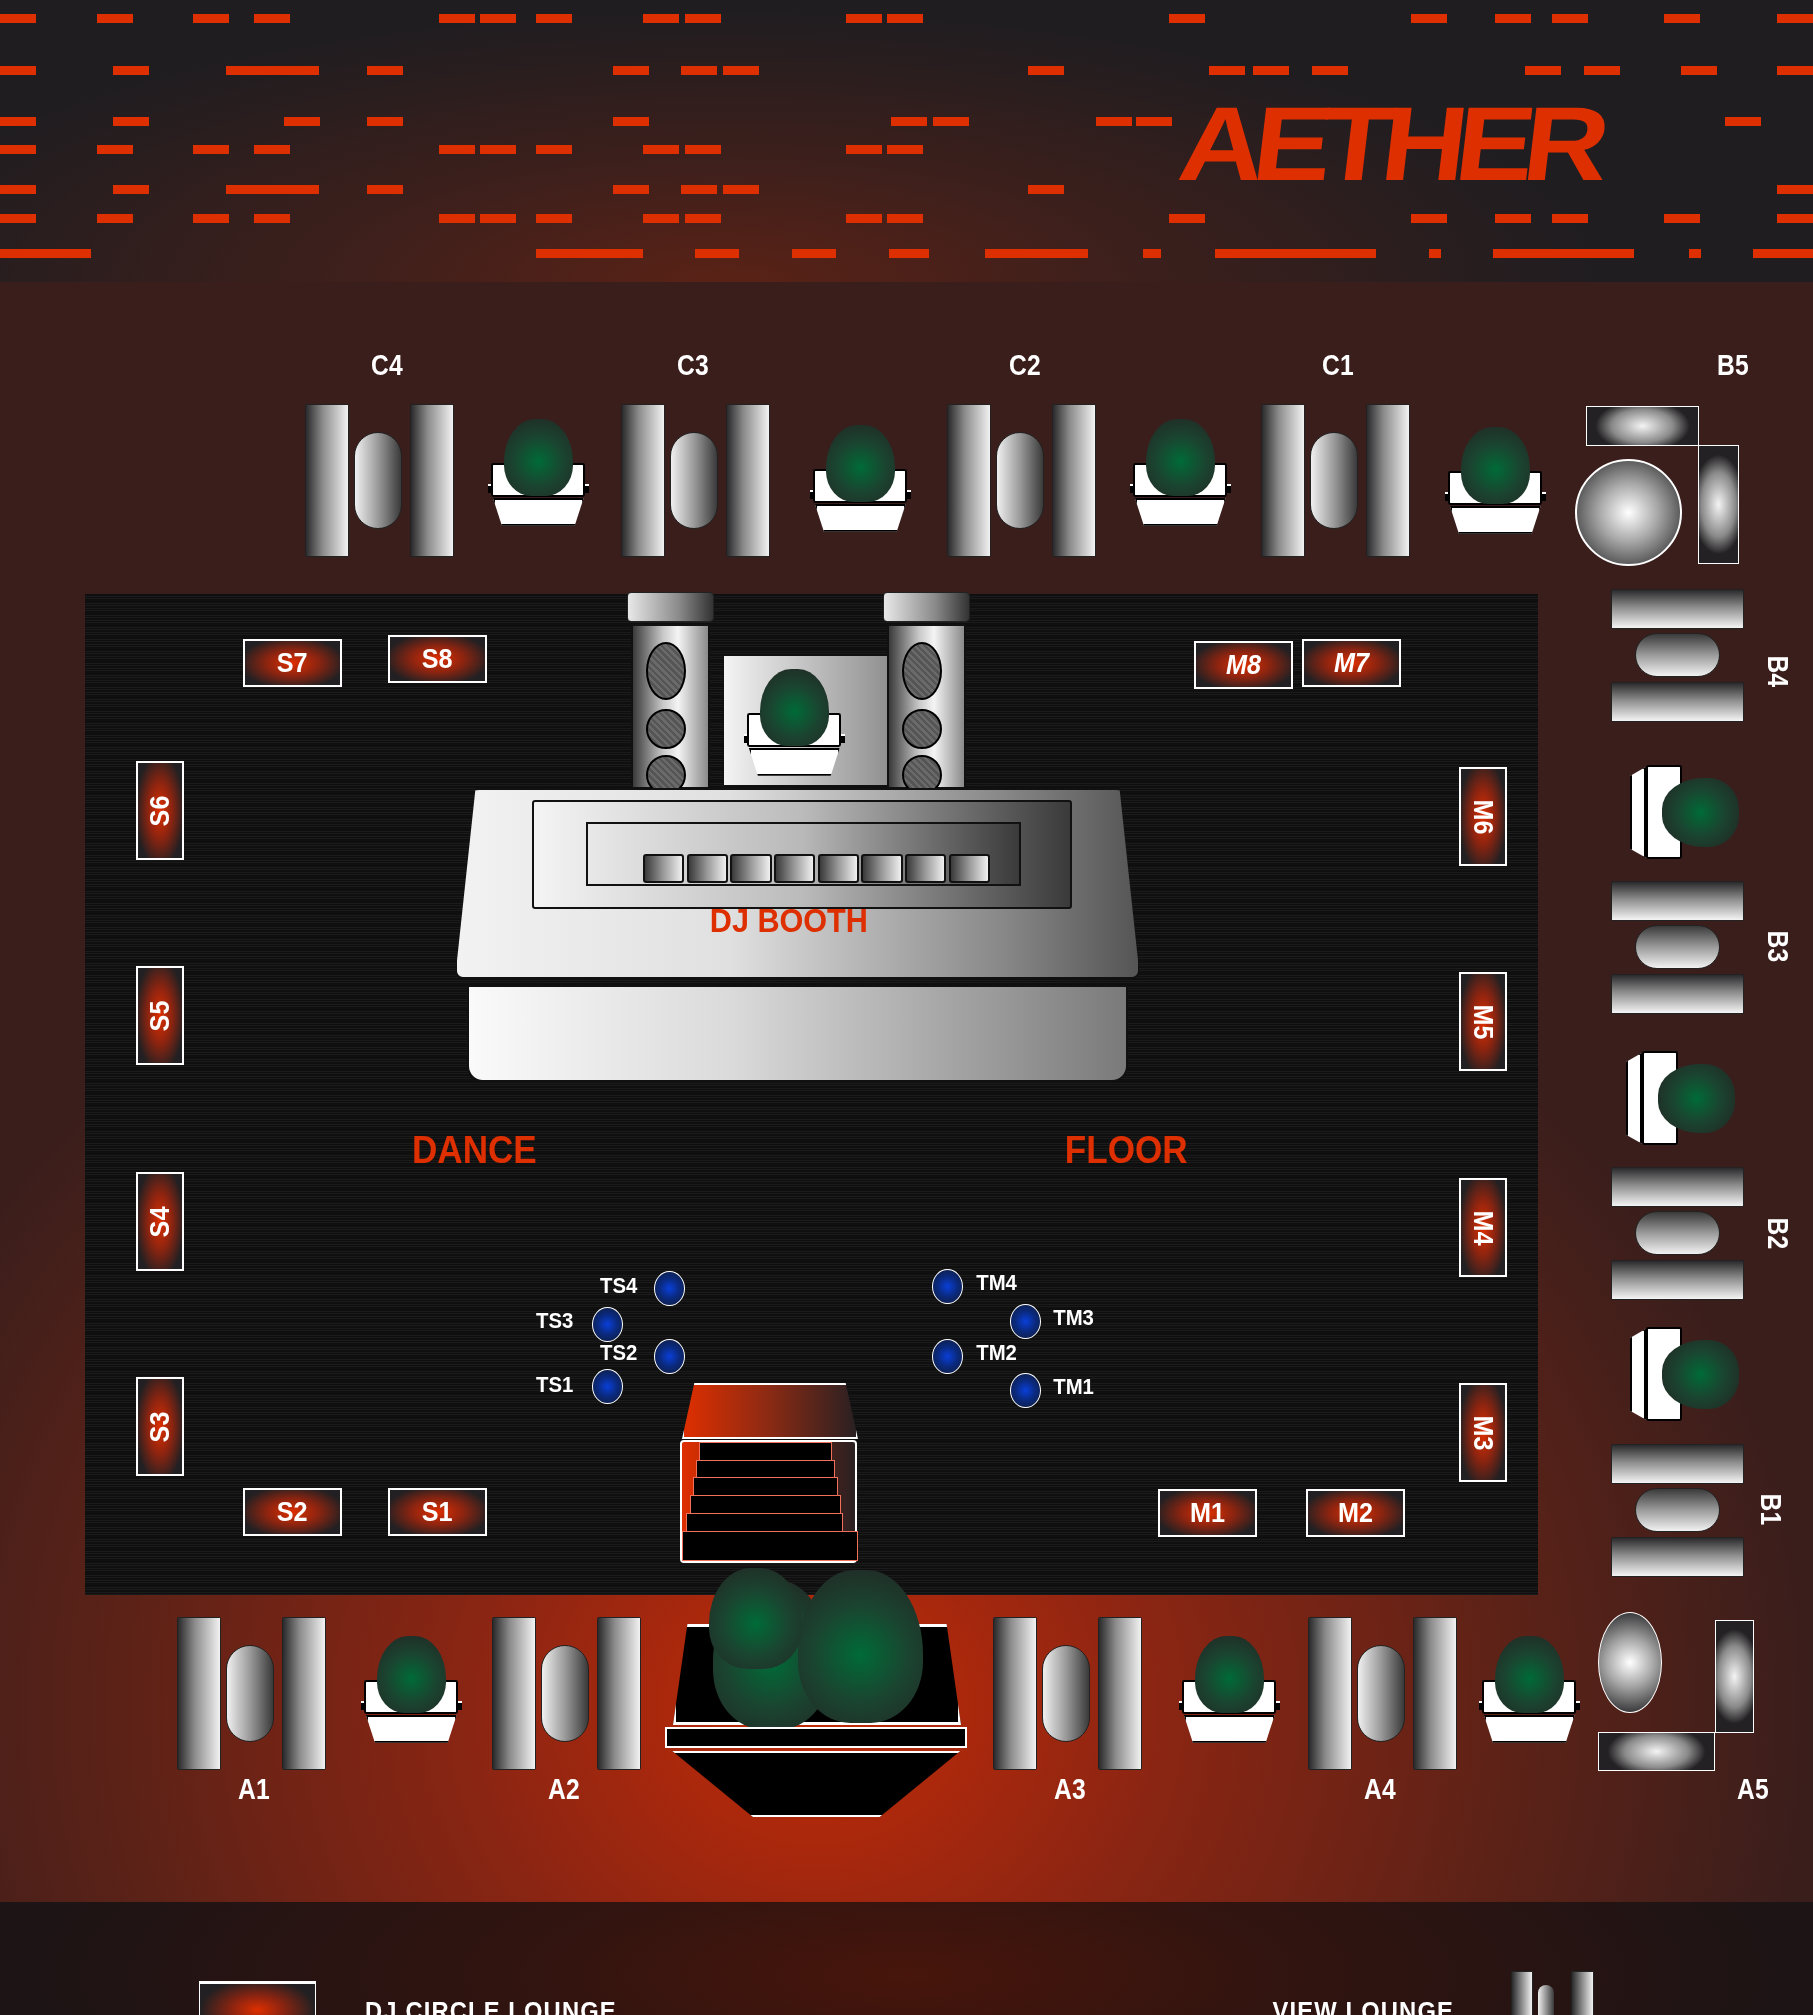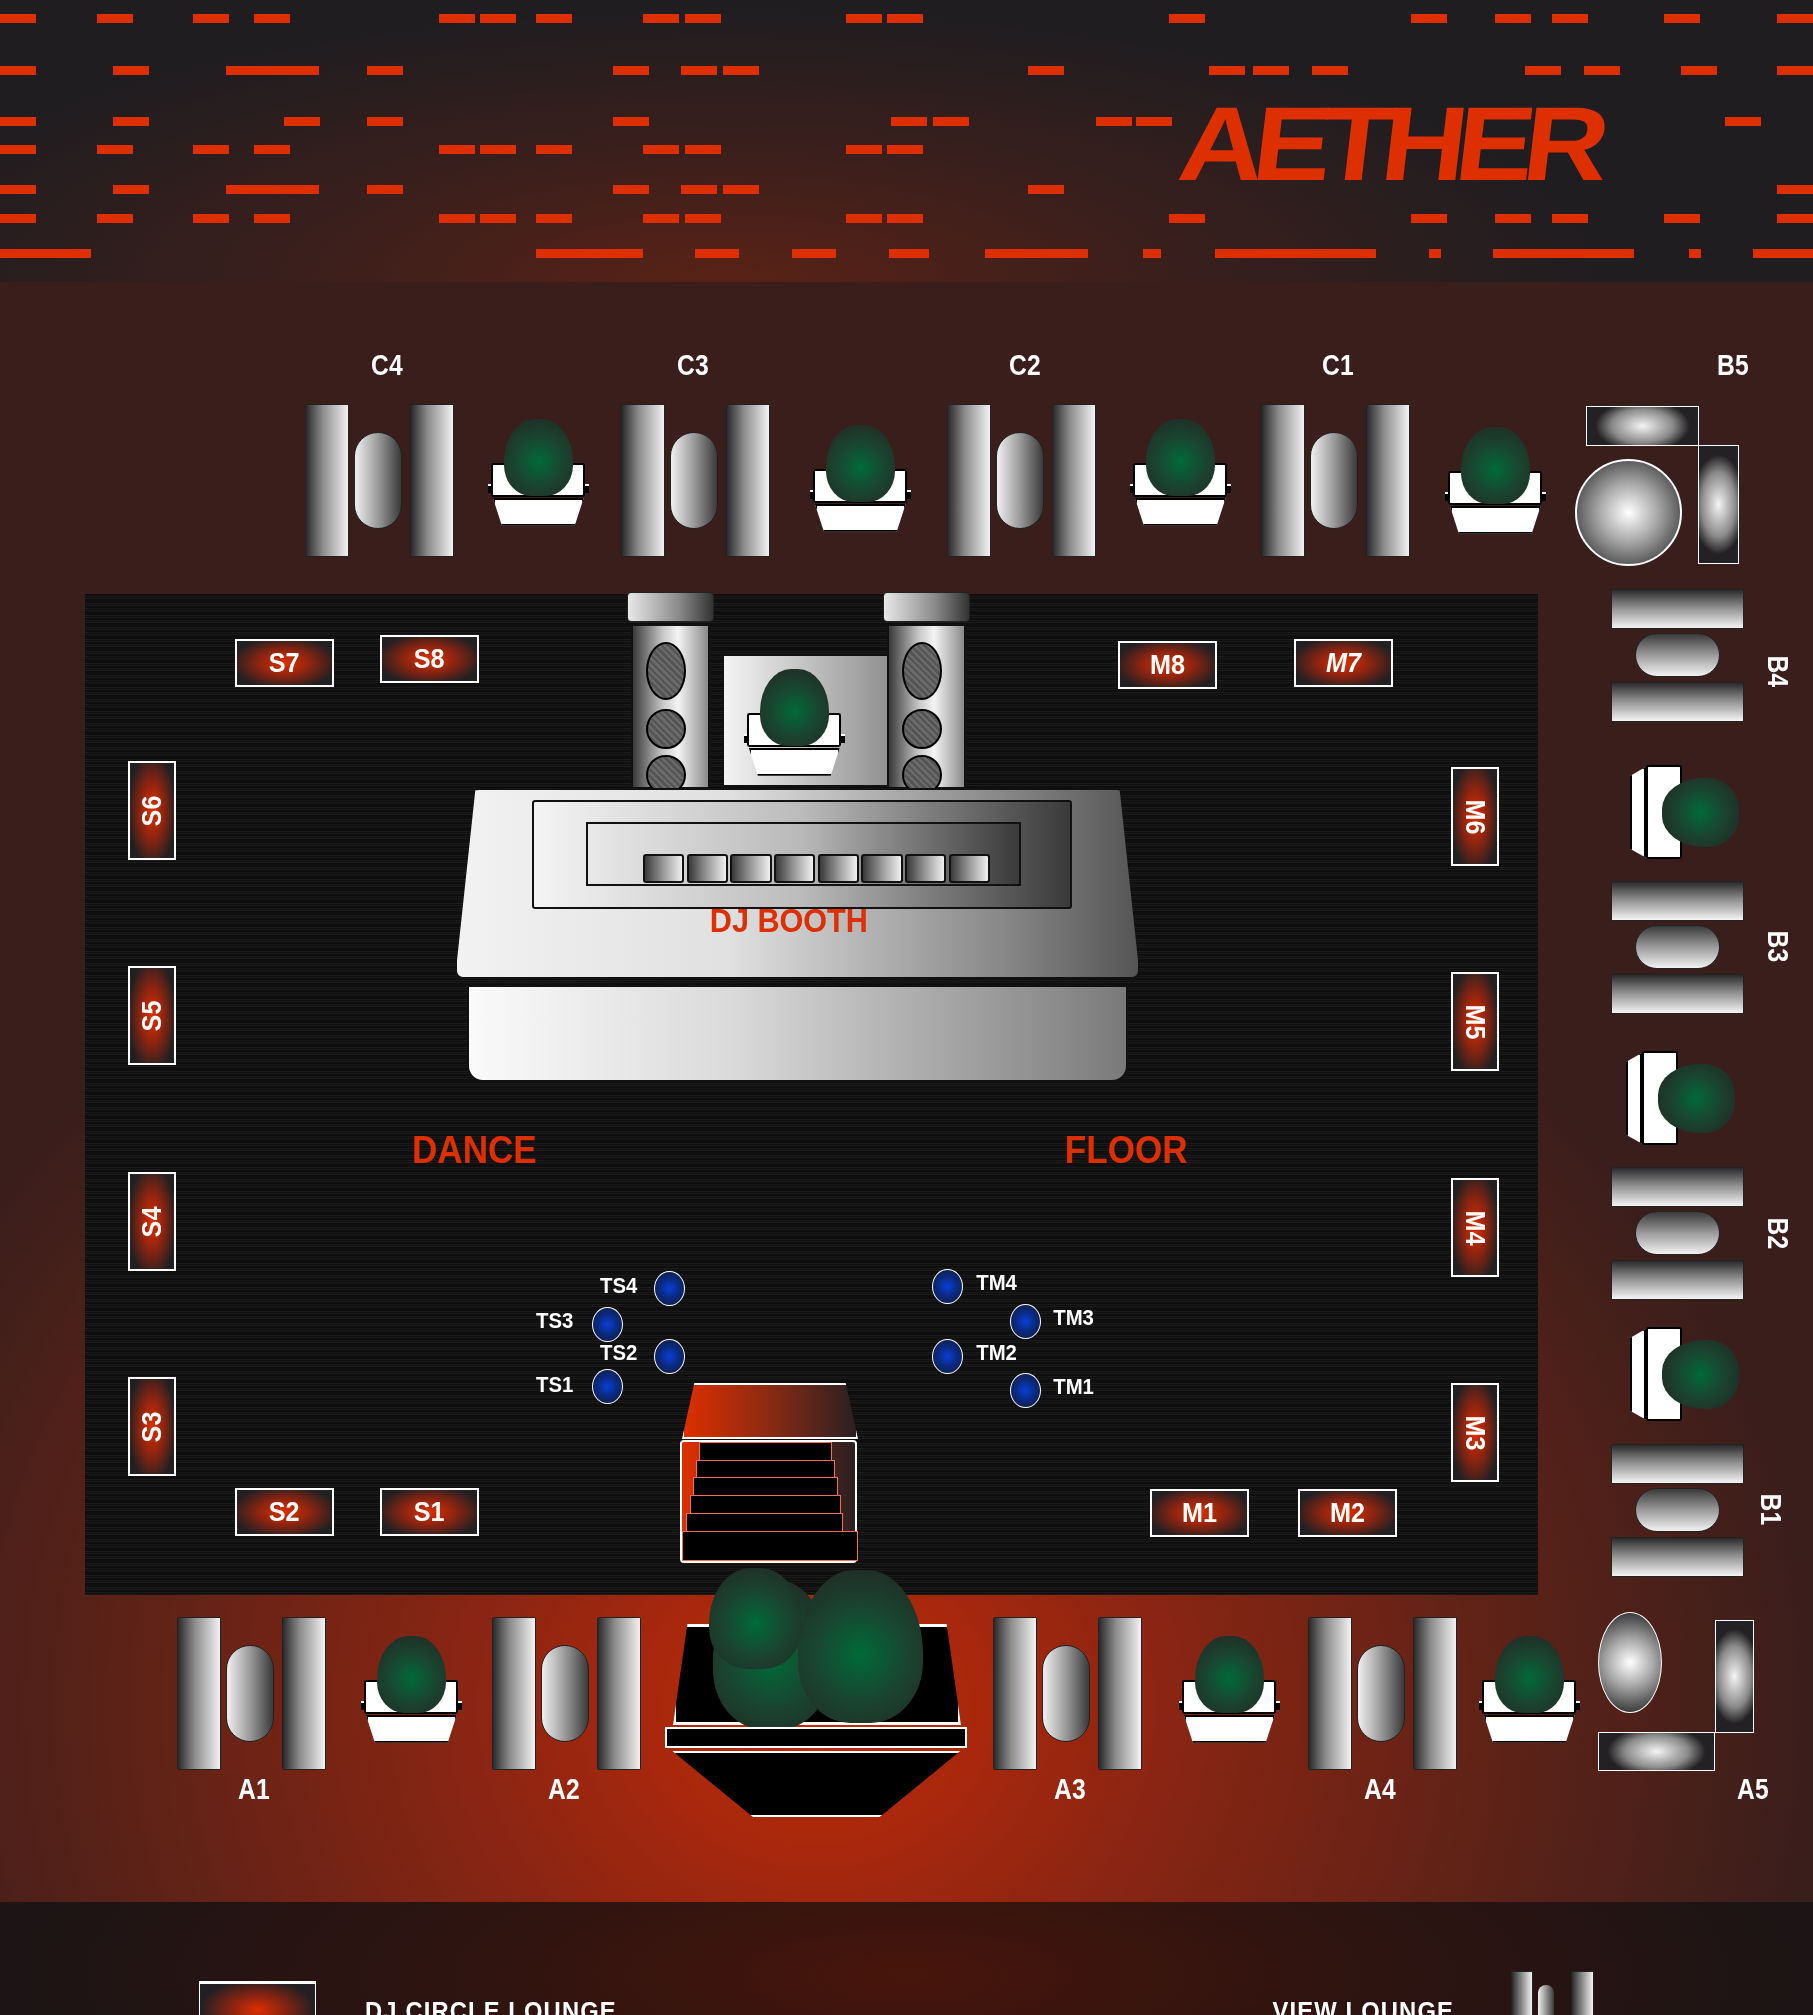--- a/index.html
+++ b/index.html
@@ -67,21 +67,21 @@
   .vip .seat-h { position:absolute; border:1.6px solid #fff; box-sizing:border-box;
     background:radial-gradient(ellipse 50% 80% at 50% 50%, #f4f4f4 0%, #8a8a8a 55%, #232123 85%); }
   .vip .seat-v { position:absolute; border:1.6px solid #fff; box-sizing:border-box;
     background:radial-gradient(ellipse 80% 50% at 50% 50%, #f4f4f4 0%, #8a8a8a 55%, #232123 85%); }
   .vip .round { position:absolute; border:2.4px solid #fff; border-radius:50%; box-sizing:border-box;
     background:radial-gradient(circle at 50% 50%, #ffffff 0%, #a8a8a8 40%, #3a3a3c 85%, #232123 100%); }
 
   
   .djt { border:2px solid #fff; box-sizing:border-box; display:flex; align-items:center; justify-content:center;
     background:radial-gradient(ellipse 55% 60% at 50% 50%, #de2f00 0%, #8c2410 50%, #222022 100%);
-    color:#fff; font-weight:bold; font-size:28px; }
+    color:#fff; font-weight:bold; font-size:28px;margin-left:8px; }
   .djt.h { width:99px; height:48px; }
   .djt.v { width:48px; height:99px; }
   .djt span { display:inline-block; transform:scaleX(0.9); }
   .djt.v span.r90 { transform:rotate(90deg) scaleX(0.9); }
   .djt.v span.rm90 { transform:rotate(-90deg) scaleX(0.9); }
 
   
   .st { width:31px; height:35px; border-radius:50%; border:1.6px solid #fff; box-sizing:border-box;
     background:radial-gradient(circle at 50% 50%, #0a3fd8 0%, #0a2a80 45%, #121b33 100%); }
   .st-label { color:#fff; font-weight:bold; font-size:22.6px; transform:scaleX(0.9); }
@@ -372,21 +372,21 @@
 <div class="abs djt v" style="left:128px;top:1377px;">
     <span class="rm90">S3</span>
   </div>
 <div class="abs djt h" style="left:235px;top:1488px;">
     <span>S2</span>
   </div>
 <div class="abs djt h" style="left:380px;top:1488px;">
     <span>S1</span>
   </div>
 
-<div class="abs djt h" style="left:1118px;top:641px;">
+<div class="abs djt h" style="left:1186px;top:641px;font-style:italic;">
     <span>M8</span>
   </div>
 <div class="abs djt h" style="left:1294px;top:639px;font-style:italic;">
     <span>M7</span>
   </div>
 <div class="abs djt v" style="left:1451px;top:767px;">
     <span class="r90">M6</span>
   </div>
 <div class="abs djt v" style="left:1451px;top:972px;">
     <span class="r90">M5</span>

